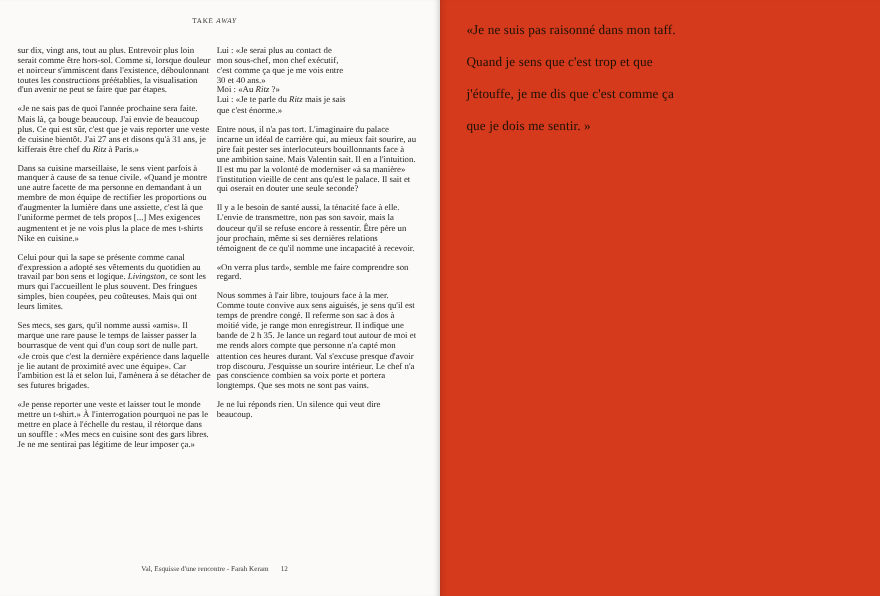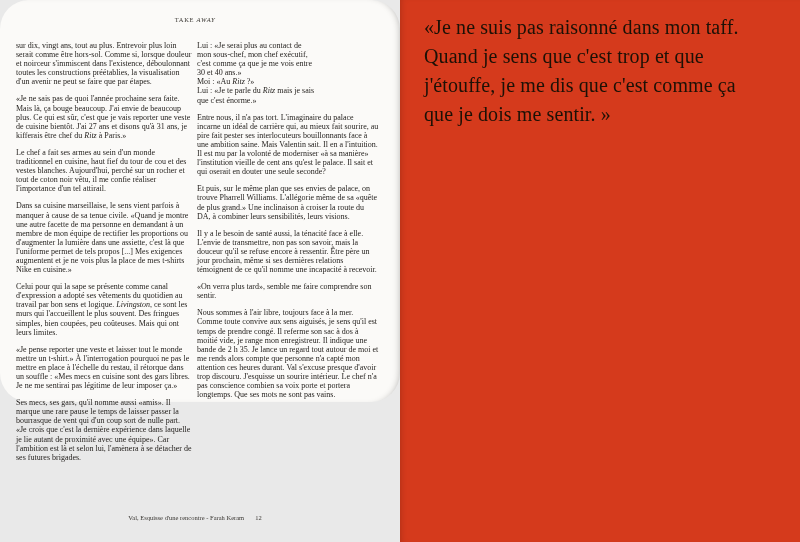--- a/index.html
+++ b/index.html
@@ -5,24 +5,23 @@
   html,body{margin:0;padding:0;}
   body{
     width:800px;height:542px;overflow:hidden;
     font-family:"Liberation Serif","DejaVu Serif",serif;
     background:#e9e9e9;
   }
   .spread{display:flex;width:800px;height:542px;}
 
   
   .page-left{
-    position:relative;width:400px;height:402px;
+    position:relative;width:400px;height:542px;
     background:#fbfaf8;
     box-shadow:inset -5px 0 7px -5px rgba(0,0,0,.28);
-    border-radius:29px;
   }
   .running-head{
     position:absolute;top:16px;left:0;width:390px;text-align:center;
     font-size:6.5px;letter-spacing:.7px;color:#3a3733;
   }
   .running-head em{font-style:italic;}
   .col{
     position:absolute;top:41px;
     font-size:8px;line-height:9.1px;color:#262320;
     text-align:left;
@@ -38,50 +37,49 @@
   }
 
   
   .page-right{
     position:relative;width:400px;height:542px;
     background:#d53a1c;
     box-shadow:inset 5px 0 7px -5px rgba(0,0,0,.22);
   }
   .pull-quote{
     margin:0;padding:13px 14px 0 24px;
-    font-size:20px;line-height:29px;
+    font-size:12px;line-height:29px;
     color:#1c1106;
     letter-spacing:.1px;
   }
 </style>
 </head>
 <body>
 
 <div class="spread">
 
   <div class="page-left">
     <div class="running-head">TAKE <em>AWAY</em></div>
 
     <div class="col col1">
         <p>sur dix, vingt ans, tout au plus. Entrevoir plus loin serait comme être hors-sol. Comme si, lorsque douleur et noirceur s'immiscent dans l'existence, déboulonnant toutes les constructions préétablies, la visualisation d'un avenir ne peut se faire que par étapes.</p>
         <p>«Je ne sais pas de quoi l'année prochaine sera faite. Mais là, ça bouge beaucoup. J'ai envie de beaucoup plus. Ce qui est sûr, c'est que je vais reporter une veste de cuisine bientôt. J'ai 27 ans et disons qu'à 31 ans, je kifferais être chef du <em>Ritz</em> à Paris.»</p>
-        <p>Le chef a fait ses armes au sein d'un monde traditionnel en cuisine, haut fief du tour de cou et des vestes blanches. Aujourd'hui, perché sur un rocher et tout de coton noir vêtu, il me confie réaliser l'importance d'un tel attirail.</p>
         <p>Dans sa cuisine marseillaise, le sens vient parfois à manquer à cause de sa tenue civile. «Quand je montre une autre facette de ma personne en demandant à un membre de mon équipe de rectifier les proportions ou d'augmenter la lumière dans une assiette, c'est là que l'uniforme permet de tels propos [...] Mes exigences augmentent et je ne vois plus la place de mes t-shirts Nike en cuisine.»</p>
         <p>Celui pour qui la sape se présente comme canal d'expression a adopté ses vêtements du quotidien au travail par bon sens et logique. <em>Livingston</em>, ce sont les murs qui l'accueillent le plus souvent. Des fringues simples, bien coupées, peu coûteuses. Mais qui ont leurs limites.</p>
+        <p>Ses mecs, ses gars, qu'il nomme aussi «amis». Il marque une rare pause le temps de laisser passer la bourrasque de vent qui d'un coup sort de nulle part. «Je crois que c'est la dernière expérience dans laquelle je lie autant de proximité avec une équipe». Car l'ambition est là et selon lui, l'amènera à se détacher de ses futures brigades.</p>
         <p>«Je pense reporter une veste et laisser tout le monde mettre un t-shirt.» À l'interrogation pourquoi ne pas le mettre en place à l'échelle du restau, il rétorque dans un souffle : «Mes mecs en cuisine sont des gars libres. Je ne me sentirai pas légitime de leur imposer ça.»</p>
-        <p>Ses mecs, ses gars, qu'il nomme aussi «amis». Il marque une rare pause le temps de laisser passer la bourrasque de vent qui d'un coup sort de nulle part. «Je crois que c'est la dernière expérience dans laquelle je lie autant de proximité avec une équipe». Car l'ambition est là et selon lui, l'amènera à se détacher de ses futures brigades.</p>
       </div>
 
     <div class="col col2">
         <p>Lui : «Je serai plus au contact de<br>mon sous-chef, mon chef exécutif,<br>c'est comme ça que je me vois entre<br>30 et 40 ans.»<br>Moi : «Au <em>Ritz</em> ?»<br>Lui : «Je te parle du <em>Ritz</em> mais je sais<br>que c'est énorme.»</p>
         <p>Entre nous, il n'a pas tort. L'imaginaire du palace incarne un idéal de carrière qui, au mieux fait sourire, au pire fait pester ses interlocuteurs bouillonnants face à une ambition saine. Mais Valentin sait. Il en a l'intuition. Il est mu par la volonté de moderniser «à sa manière» l'institution vieille de cent ans qu'est le palace. Il sait et qui oserait en douter une seule seconde?</p>
-        <p>Et puis, sur le même plan que ses envies de palace, on trouve Pharrell Williams. L'allégorie même de sa «quête de plus grand.» Une inclinaison à croiser la route du DA, à combiner leurs sensibilités, leurs visions.</p>
         <p>Il y a le besoin de santé aussi, la ténacité face à elle. L'envie de transmettre, non pas son savoir, mais la douceur qu'il se refuse encore à ressentir. Être père un jour prochain, même si ses dernières relations témoignent de ce qu'il nomme une incapacité à recevoir.</p>
-        <p>«On verra plus tard», semble me faire comprendre son sentir.</p>
+        <p>«On verra plus tard», semble me faire comprendre son regard.</p>
         <p>Nous sommes à l'air libre, toujours face à la mer. Comme toute convive aux sens aiguisés, je sens qu'il est temps de prendre congé. Il referme son sac à dos à moitié vide, je range mon enregistreur. Il indique une bande de 2 h 35. Je lance un regard tout autour de moi et me rends alors compte que personne n'a capté mon attention ces heures durant. Val s'excuse presque d'avoir trop discouru. J'esquisse un sourire intérieur. Le chef n'a pas conscience combien sa voix porte et portera longtemps. Que ses mots ne sont pas vains.</p>
+        <p>Je ne lui réponds rien. Un silence qui veut dire beaucoup.</p>
       </div>
 
     <div class="page-footer">
       <span>Val, Esquisse d'une rencontre - Farah Keram</span>
       <span>12</span>
     </div>
   </div>
 
   <div class="page-right" style="background: rgb(213, 58, 28);">
     <blockquote class="pull-quote" style="color: rgb(28, 17, 6);">«Je ne suis pas raisonné dans mon taff.<br>Quand je sens que c'est trop et que<br>j'étouffe, je me dis que c'est comme ça<br>que je dois me sentir. »</blockquote>

